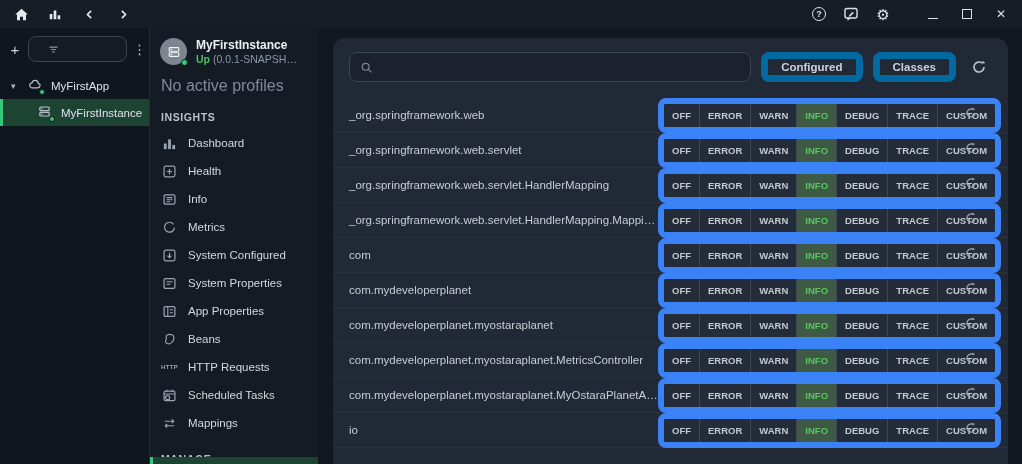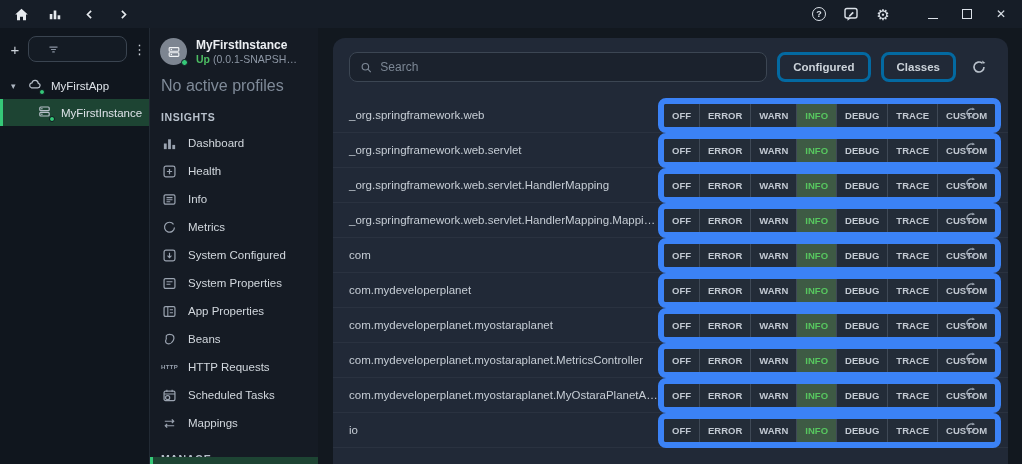--- a/index.html
+++ b/index.html
@@ -51,21 +51,21 @@
   .micon .http-txt { font-size:6px; font-weight:bold; letter-spacing:.3px; color:#9aa3b0; }
   .partial-selected { position:absolute; left:0; right:0; bottom:0; height:7px; background:#1d4433; border-left:3px solid #35c878; }
 
   
   .main { flex:1; background:#12181f; padding:10px 14px 0 15px; min-width:0; }
   .card { background:#212937; border-radius:12px 12px 0 0; height:100%; display:flex; flex-direction:column; overflow:hidden; }
   .card-toolbar { display:flex; align-items:center; gap:10px; padding:14px 16px 16px 16px; }
   .search-box { flex:1; height:30px; border:1px solid #3c4653; border-radius:8px; background:#1b222d; display:flex; align-items:center; gap:8px; padding:0 10px; color:#7c8795; }
   .search-box input { background:transparent; border:none; outline:none; color:#dfe4ea; font-size:12px; width:100%; }
   .search-box input::placeholder { color:#7c8795; }
-  .pill-btn { height:30px; padding:0 13px; border:3px solid #0369a1; border-radius:8px; background:transparent; color:#ccd3da; font-size:11.5px; font-weight:bold; display:flex; align-items:center; }
+  .pill-btn { height:30px; padding:0 13px; border:7px solid #0369a1; border-radius:8px; background:transparent; color:#ccd3da; font-size:11.5px; font-weight:bold; display:flex; align-items:center; }
   .refresh-btn { width:26px; height:26px; display:flex; align-items:center; justify-content:center; color:#b9c1cb; }
 
   .table { flex:1; display:flex; flex-direction:column; min-height:0; }
   .thead { height:25px; flex:0 0 25px; background:#2a3341; display:grid; grid-template-columns:1fr 276px 74px; align-items:center; font-size:11px; font-weight:bold; color:#9aa5b2; }
   .thead .c-name { padding-left:16px; }
   .thead .c-actions { text-align:right; padding-right:16px; }
   .trow { height:35px; flex:0 0 35px; display:grid; grid-template-columns:1fr 276px 74px; align-items:center; border-bottom:1px solid #2a3240; }
   .row-name { padding-left:16px; font-size:11.5px; color:#c6cdd5; white-space:nowrap; overflow:hidden; text-overflow:ellipsis; }
   .level-group { display:flex; border:6px solid #3b82f6; border-radius:8px; overflow:hidden; width:max-content; }
   .level-btn { padding:0 8px; height:23px; line-height:23px; font-size:9.5px; font-weight:bold; color:#c2c9d2; background:#232c38; border-left:1px solid #3f4956; }
@@ -289,21 +289,20 @@
     </aside>
 
     <main class="main">
       <div class="card">
         <div class="card-toolbar">
           <div class="search-box">
             <svg width="13" height="13" viewBox="0 0 16 16">
                 <circle cx="7" cy="7" r="4.2" fill="none" stroke="#7c8795" stroke-width="1.5"></circle>
                 <path d="M10.2 10.2 14 14" stroke="#7c8795" stroke-width="1.5"></path>
               </svg>
-            <input type="text" placeholder="Search" style="">
           </div>
           <div id="filter-buttons" style="display:flex;gap:10px;">
               <button class="pill-btn">Configured</button>
               <button class="pill-btn">Classes</button>
             </div>
           <span class="refresh-btn">
             <svg width="16" height="16" viewBox="0 0 16 16">
                 <path d="M13 8a5 5 0 1 1-1.7-3.75" fill="none" stroke="#b9c1cb" stroke-width="1.6"></path>
                 <path d="M11.2 1.6 11.6 4.7 14.4 4.1Z" fill="#b9c1cb"></path>
               </svg>

